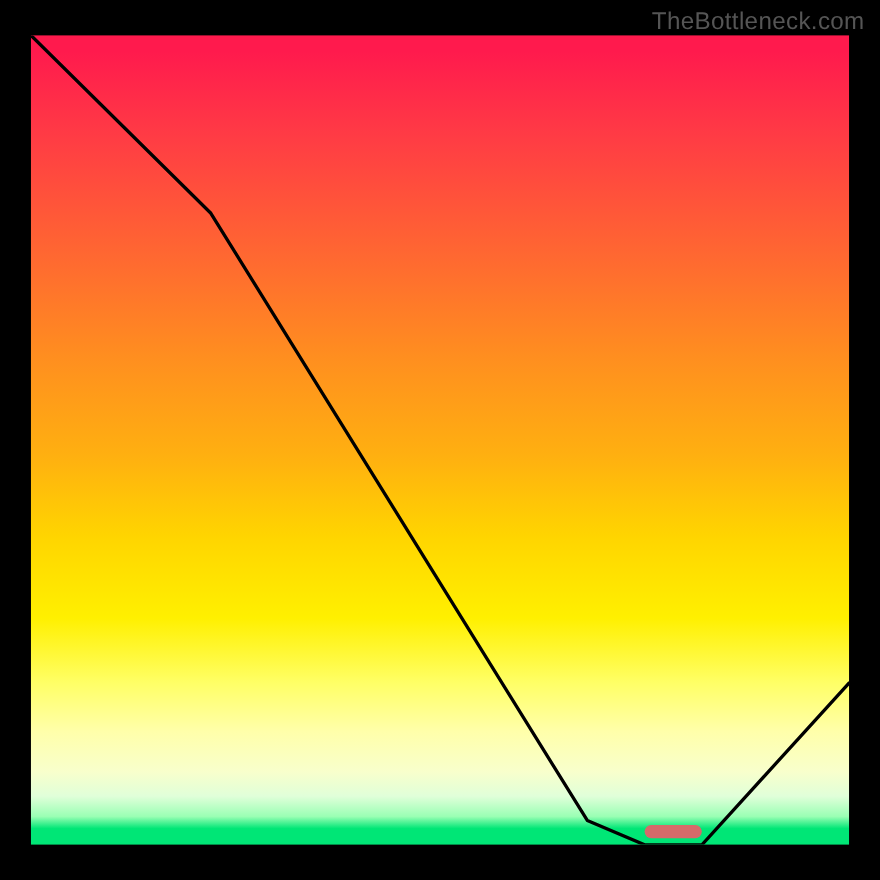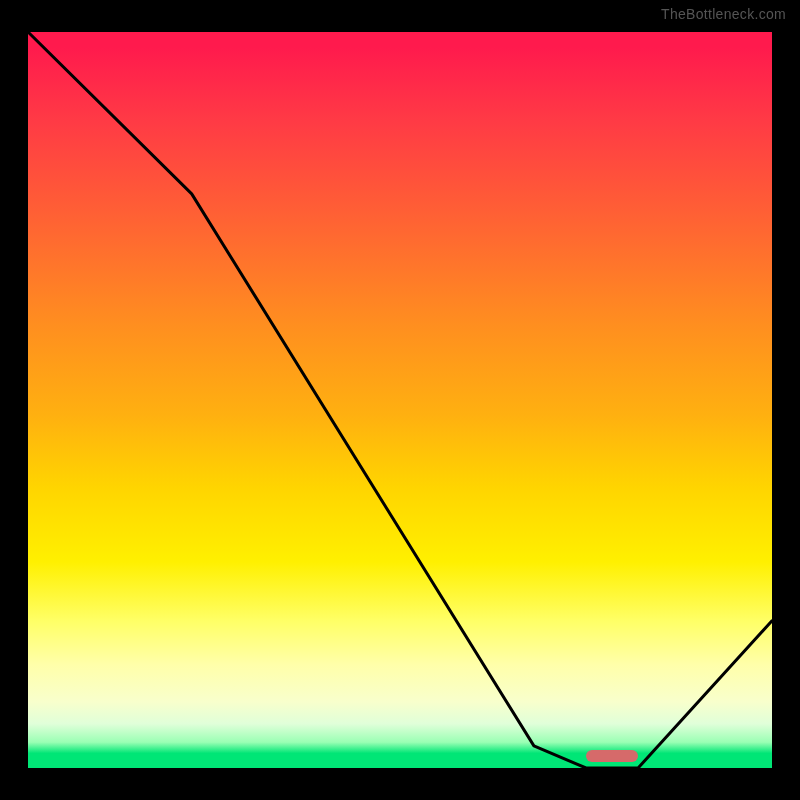--- a/index.html
+++ b/index.html
@@ -15,21 +15,21 @@
     position: relative;
     width: 800px;
     height: 800px;
     background: #000;
   }
   .watermark {
     position: absolute;
     top: 6px;
     right: 14px;
     color: #555;
-    font-size: 14px;
+    font-size: 22px;
     font-weight: 500;
     letter-spacing: 0.3px;
     z-index: 10;
     user-select: none;
   }
   .plot-frame {
     position: absolute;
     left: 28px;
     top: 32px;
     width: 744px;

